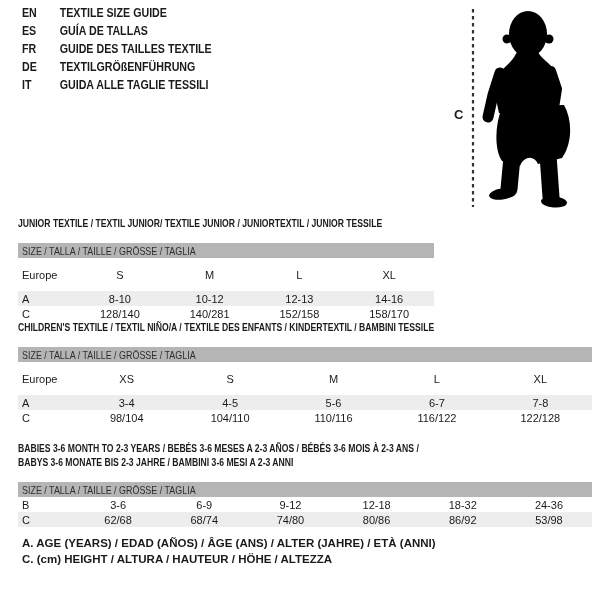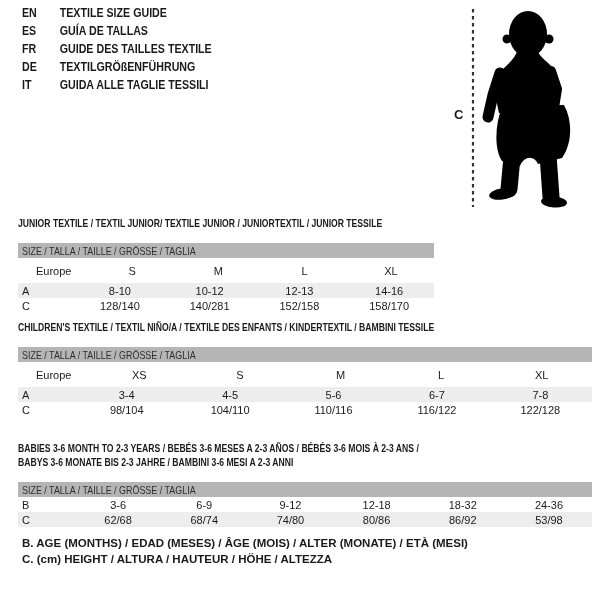--- a/index.html
+++ b/index.html
@@ -33,21 +33,21 @@
   .size-table.t1{top:216px;width:416px;}
   .size-table.t2{top:320px;width:574px;}
   .size-table.t3{top:441px;width:574px;}
   .tbl-title{margin-bottom:13px;}
   .tbl-title-line{font-weight:bold;font-size:10.5px;line-height:14px;white-space:nowrap;
                   transform:scaleX(0.82);transform-origin:0 50%;}
   .size-bar{background:var(--bar);height:15px;display:flex;align-items:center;padding-left:4px;}
   .size-bar-text{display:inline-block;font-size:10.5px;color:#2e2e2e;
                  transform:scaleX(0.85);transform-origin:0 50%;white-space:nowrap;}
   .trow{display:flex;height:15px;align-items:center;font-size:11px;}
-  .trow.first{height:25px;margin-left:14px;}
+  .trow.first{height:33px;}
   .trow.shaded{background:var(--shade);}
   .tlabel{width:57px;padding-left:4px;}
   .tcell{flex:1;text-align:center;}
 
   
   .footnotes{position:absolute;left:22px;top:535px;}
   .footnote{font-weight:bold;font-size:11.5px;line-height:16px;white-space:nowrap;}
 </style>
 </head>
 <body>
@@ -176,15 +176,15 @@
       <span class="tcell">62/68</span>
       <span class="tcell">68/74</span>
       <span class="tcell">74/80</span>
       <span class="tcell">80/86</span>
       <span class="tcell">86/92</span>
       <span class="tcell">53/98</span>
     </div>
   </div>
 
 <div class="footnotes">
-    <div class="footnote">B. AGE (MONTHS) / EDAD (MESES) / ÂGE (MOIS) / ALTER (MONATE) / ETÀ (MESI)</div>
+    <div class="footnote">A. AGE (YEARS) / EDAD (AÑOS) / ÂGE (ANS) / ALTER (JAHRE) / ETÀ (ANNI)</div>
     <div class="footnote">C. (cm) HEIGHT / ALTURA / HAUTEUR / HÖHE / ALTEZZA</div>
   </div>
 
 </body></html>

